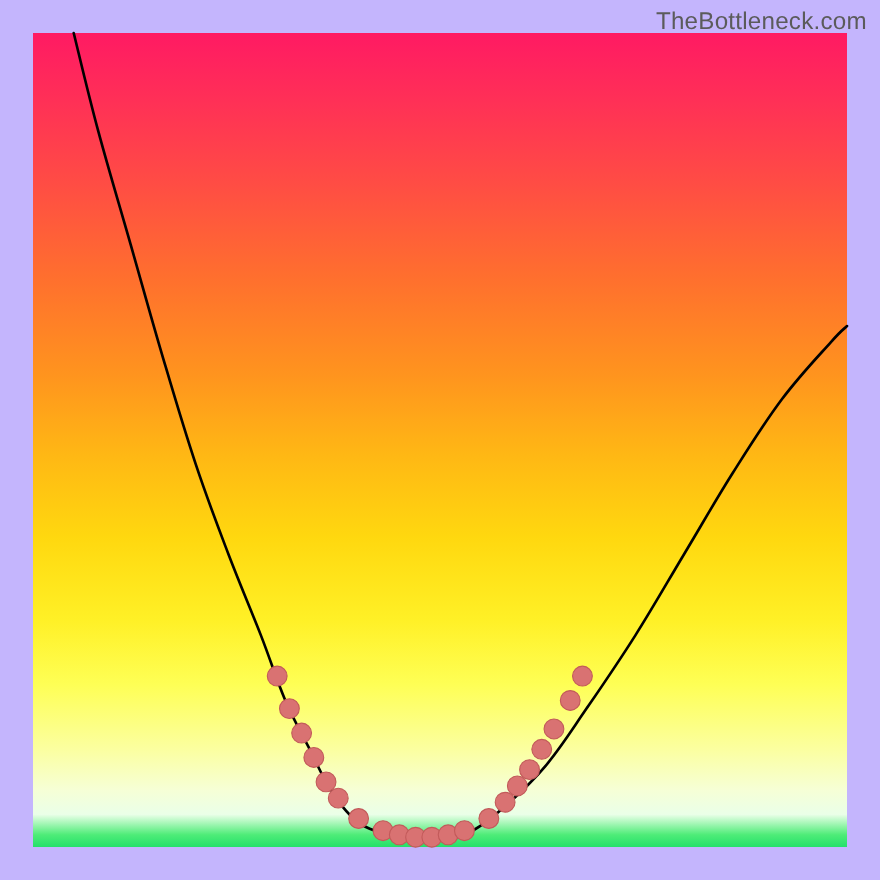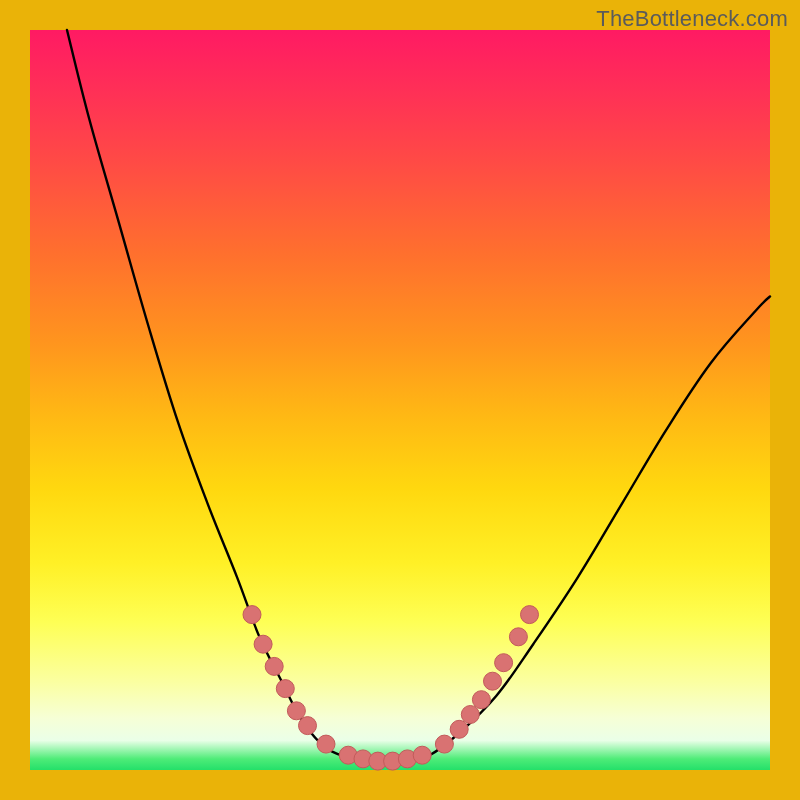--- a/index.html
+++ b/index.html
@@ -8,21 +8,21 @@
     width: 800px;
     height: 800px;
     background: #000;
     overflow: hidden;
     font-family: Arial, Helvetica, sans-serif;
   }
   .stage {
     position: relative;
     width: 800px;
     height: 800px;
-    background: #eab308;
+    background: #c4b5fd;
   }
   .plot-area {
     position: absolute;
     left: 30px;
     top: 30px;
     width: 740px;
     height: 740px;
     
     background: linear-gradient(
       to bottom,

